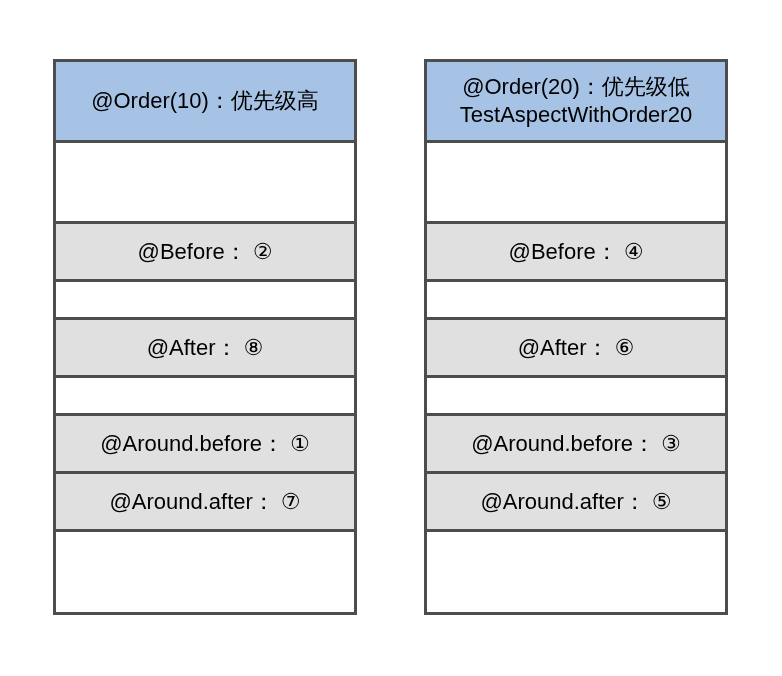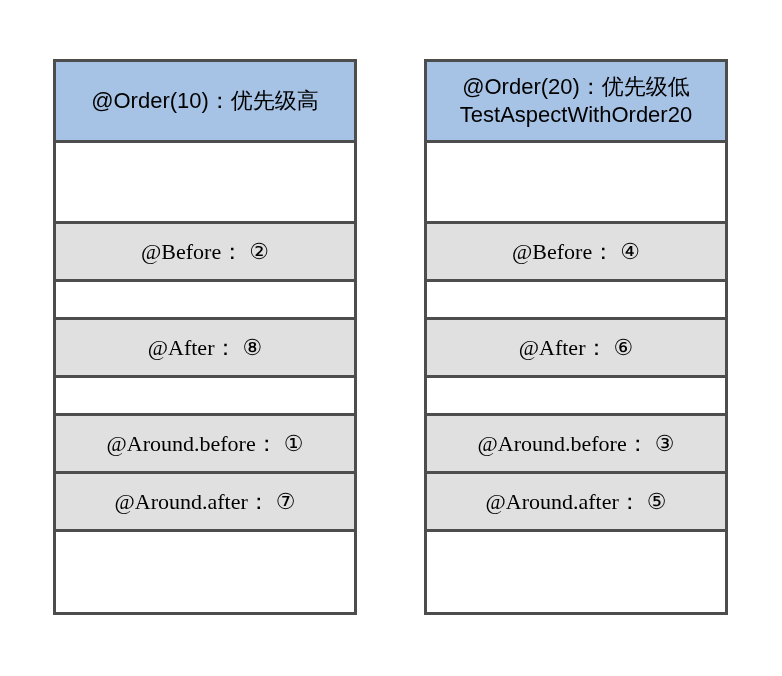--- a/index.html
+++ b/index.html
@@ -56,21 +56,20 @@
   .header-line {
     display: block;
     white-space: nowrap;
   }
 
   .row.advice {
     background: #e0e0e0;
     height: 58px;
     font-size: 22px;
     white-space: nowrap;
-    font-family: Liberation Serif, serif;
   }
 
   .row.gap-tall  { height: 81px; }
   .row.gap-short { height: 38px; }
   .row.gap-foot  { height: 80px; }
 
   .advice-label { letter-spacing: 0; }
   .advice-marker { margin-left: 6px; }
 </style>
 </head>

